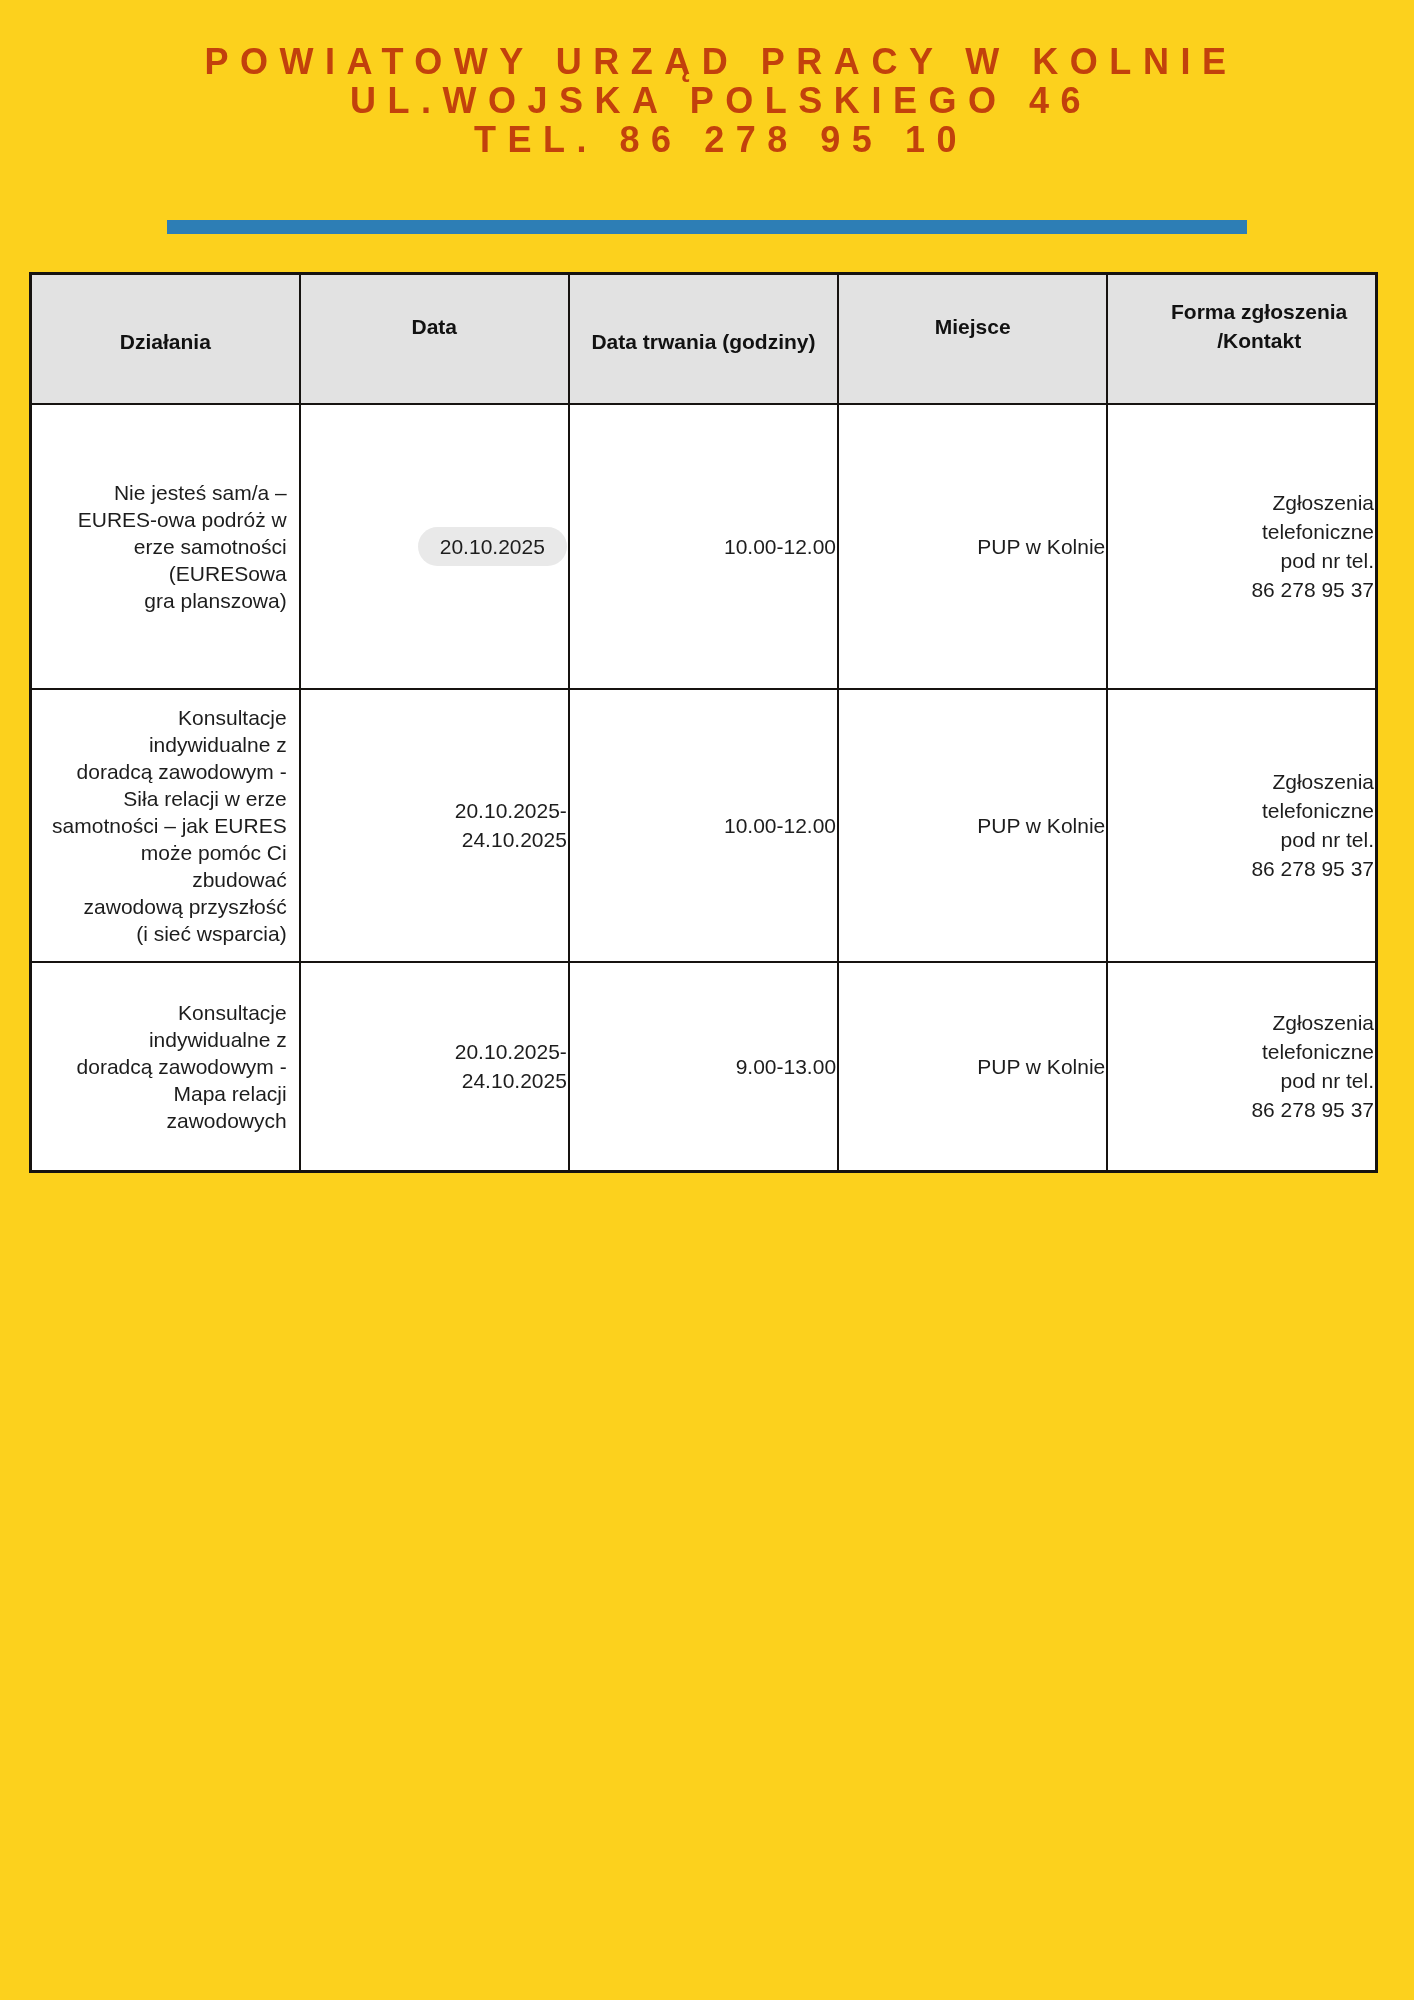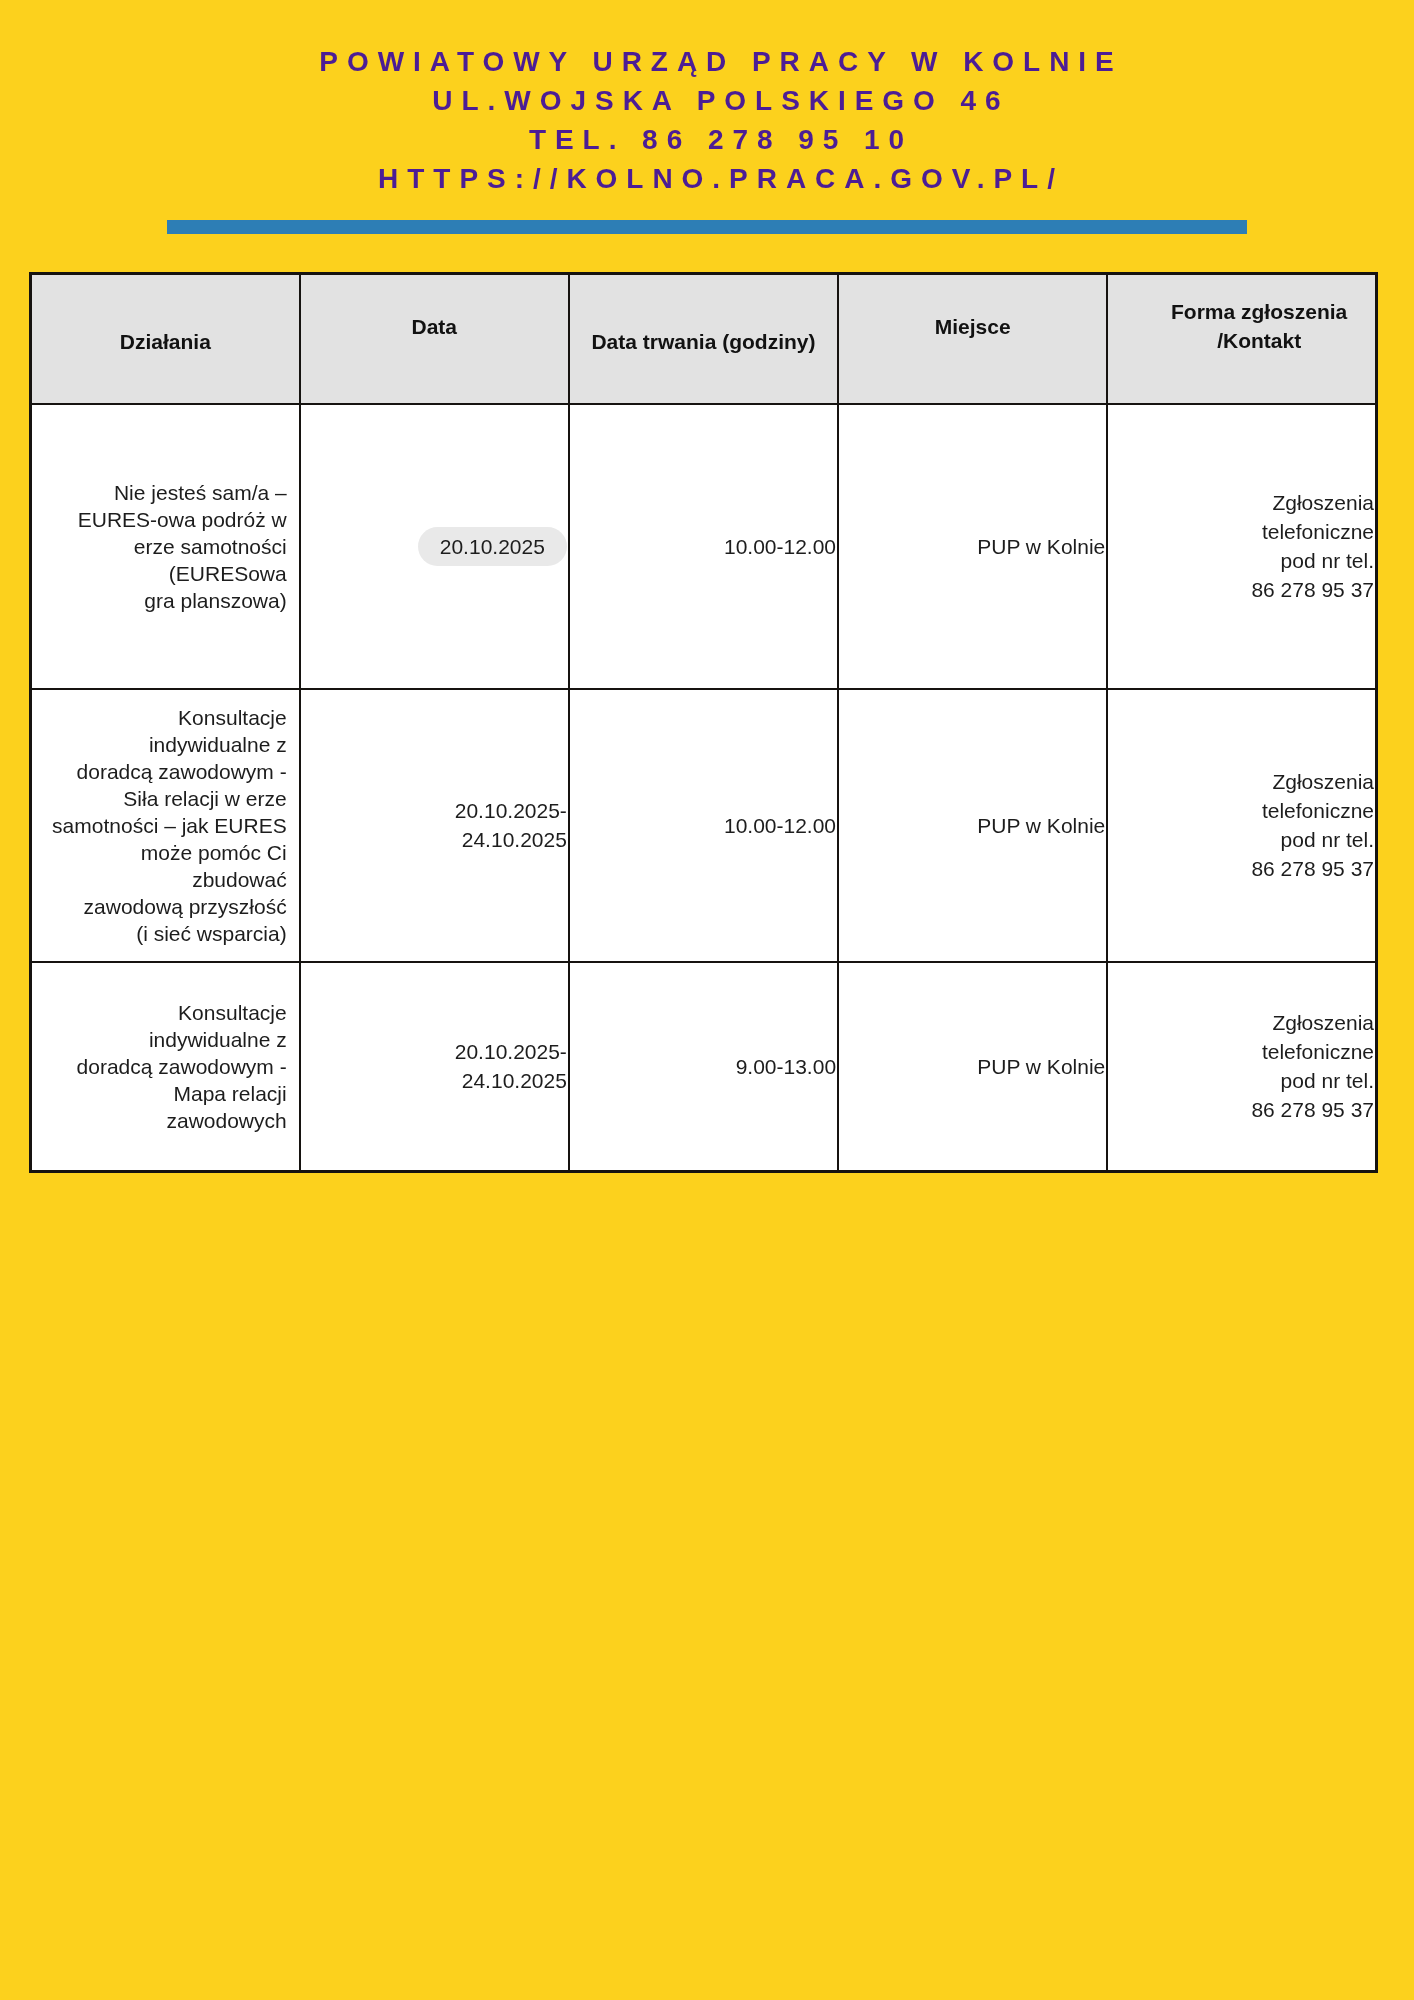--- a/index.html
+++ b/index.html
@@ -8,23 +8,23 @@
     width: 1414px;
     height: 2000px;
     background: #FCD11D;
     font-family: "Liberation Sans", "DejaVu Sans", sans-serif;
     overflow: hidden;
   }
   .header-block {
     padding-top: 42px;
     padding-left: 28px;
     text-align: center;
-    color: #4c1d95;
+    color: #c2410c;
     font-weight: bold;
-    font-size: 28px;
+    font-size: 36px;
     line-height: 39px;
     letter-spacing: 0.32em;
     white-space: nowrap;
   }
   .accent-bar {
     position: absolute;
     left: 167px;
     top: 220px;
     width: 1080px;
     height: 14px;
@@ -86,21 +86,20 @@
 </style>
 </head>
 <body>
 
 <div class="page">
 
   <div class="header-block">
     <div>POWIATOWY URZĄD PRACY W KOLNIE</div>
     <div>UL.WOJSKA POLSKIEGO 46</div>
     <div>TEL. 86 278 95 10</div>
-    <div>HTTPS://KOLNO.PRACA.GOV.PL/</div>
   </div>
 
   <div class="accent-bar"></div>
 
   <table class="schedule">
     <tbody>
       <tr class="row-header">
         <th class="pt-low">Działania</th>
         <th class="pt-mid">Data</th>
         <th class="pt-low">Data trwania (godziny)</th>

